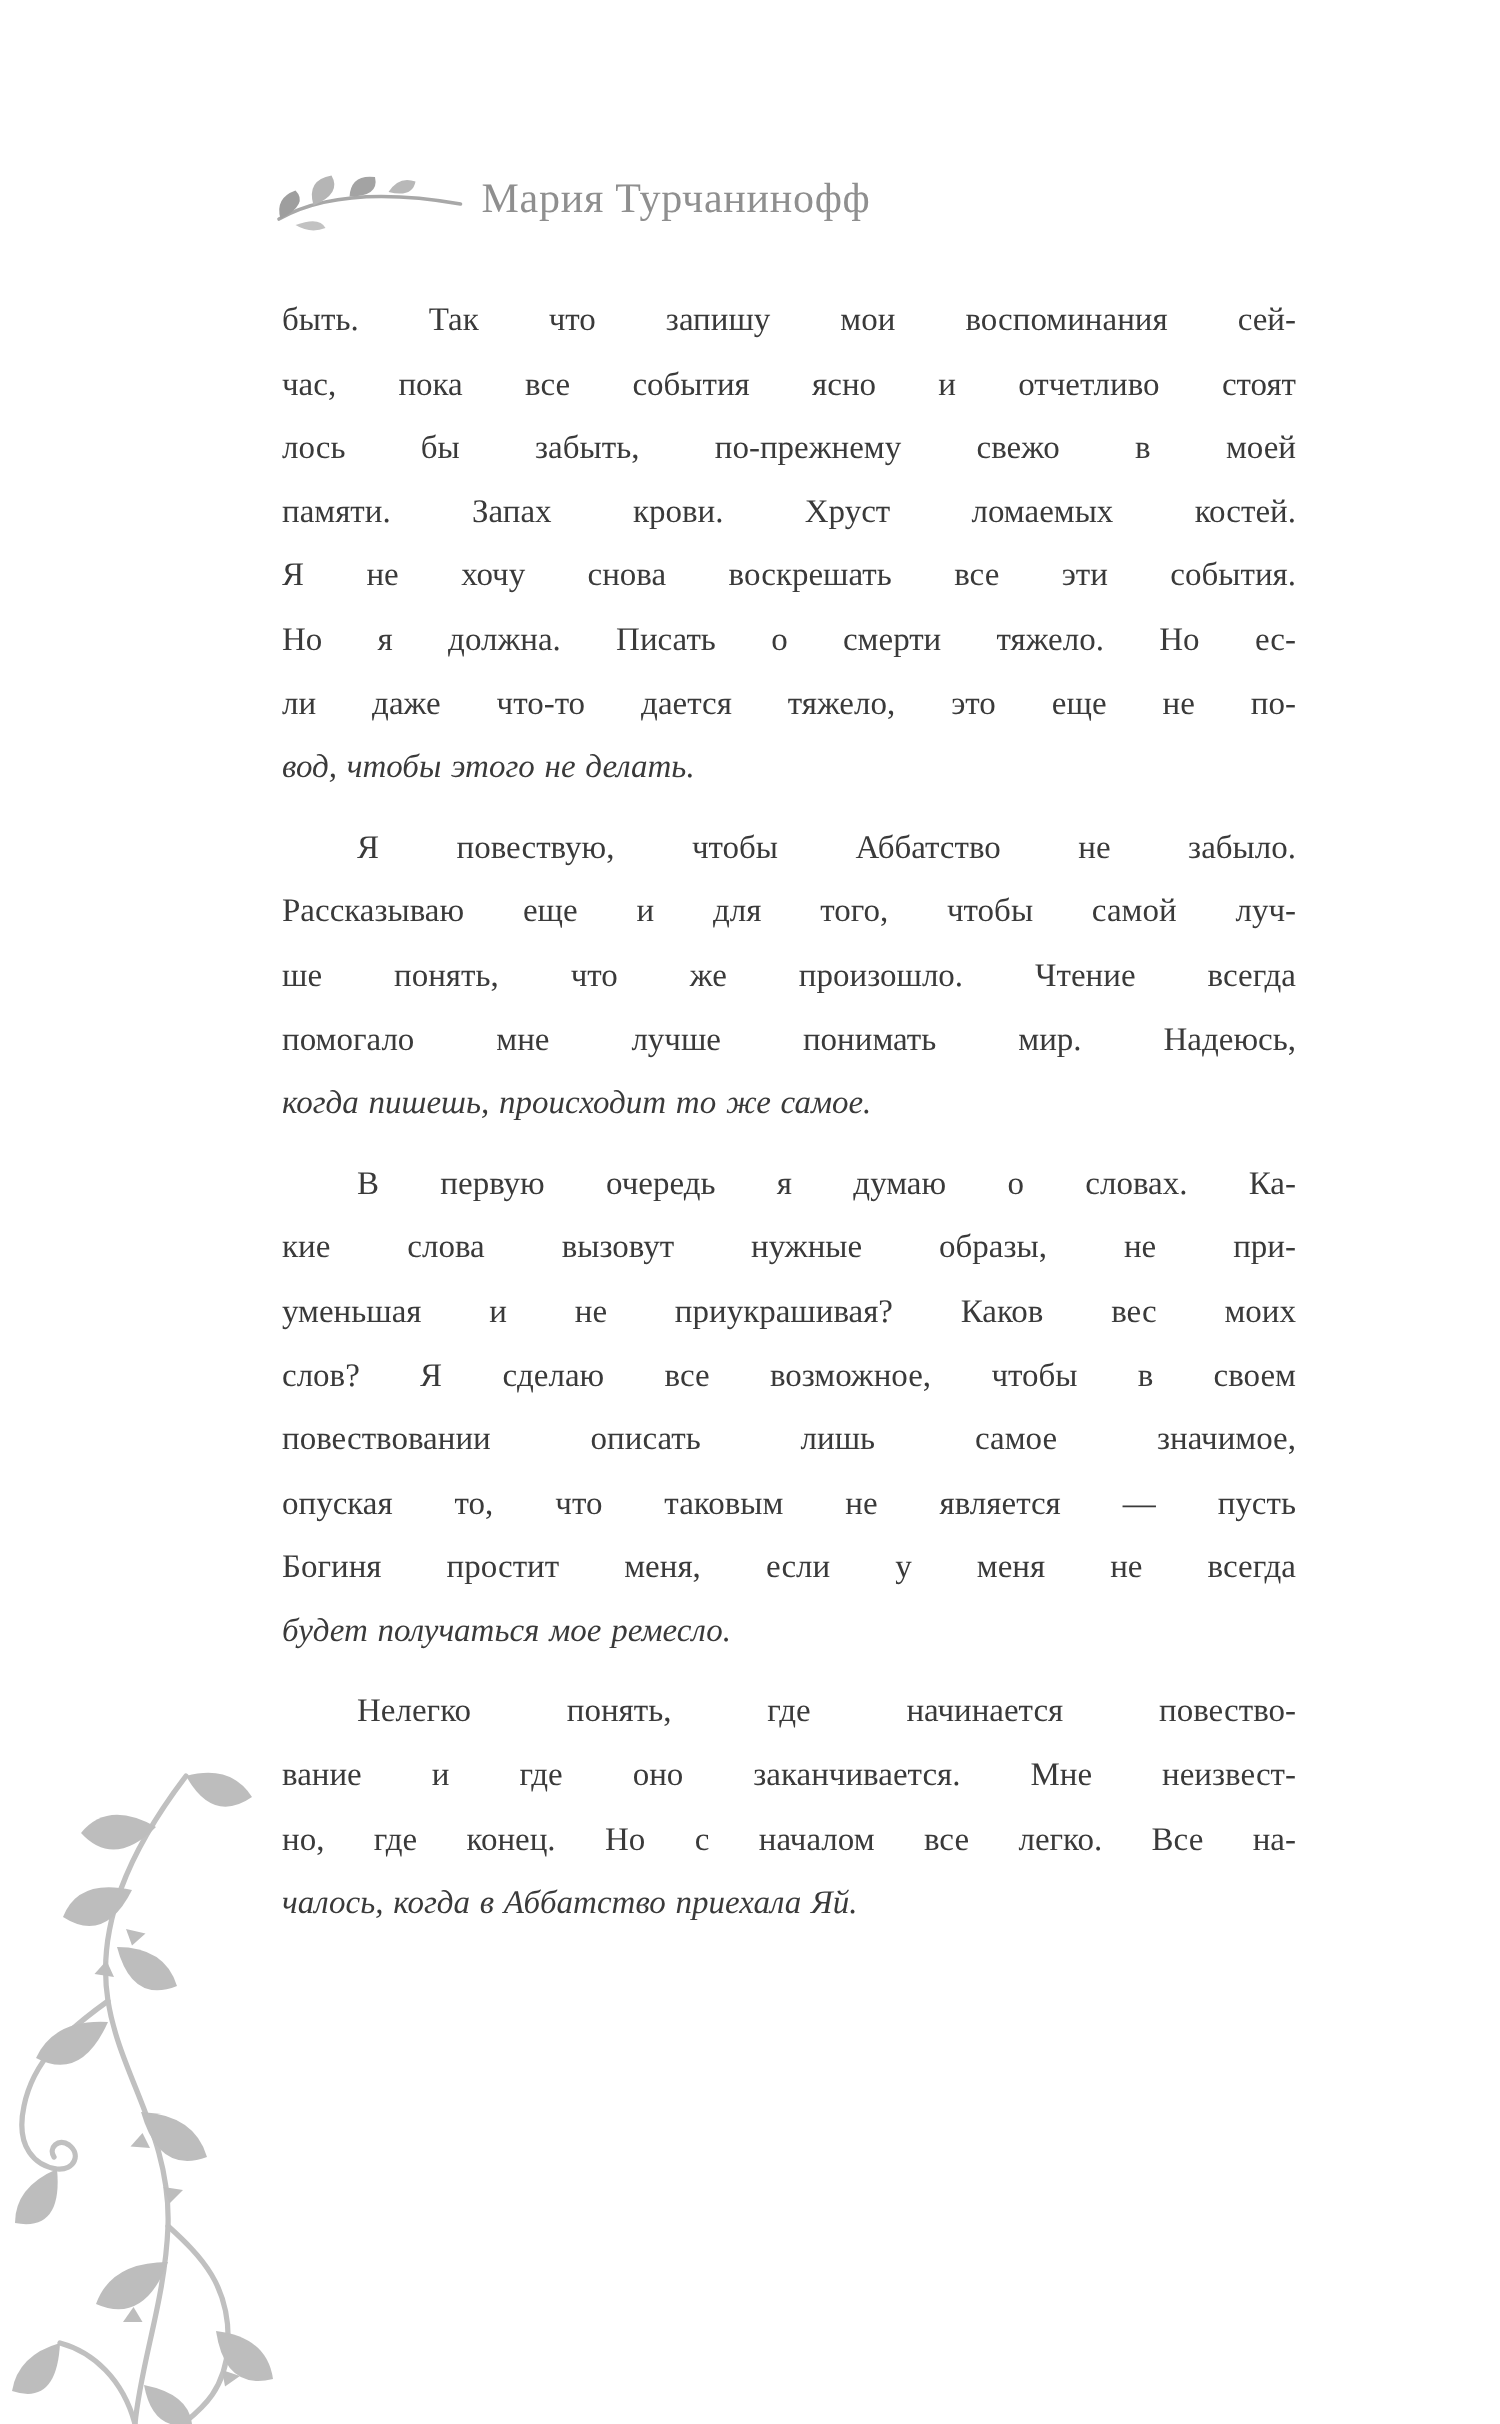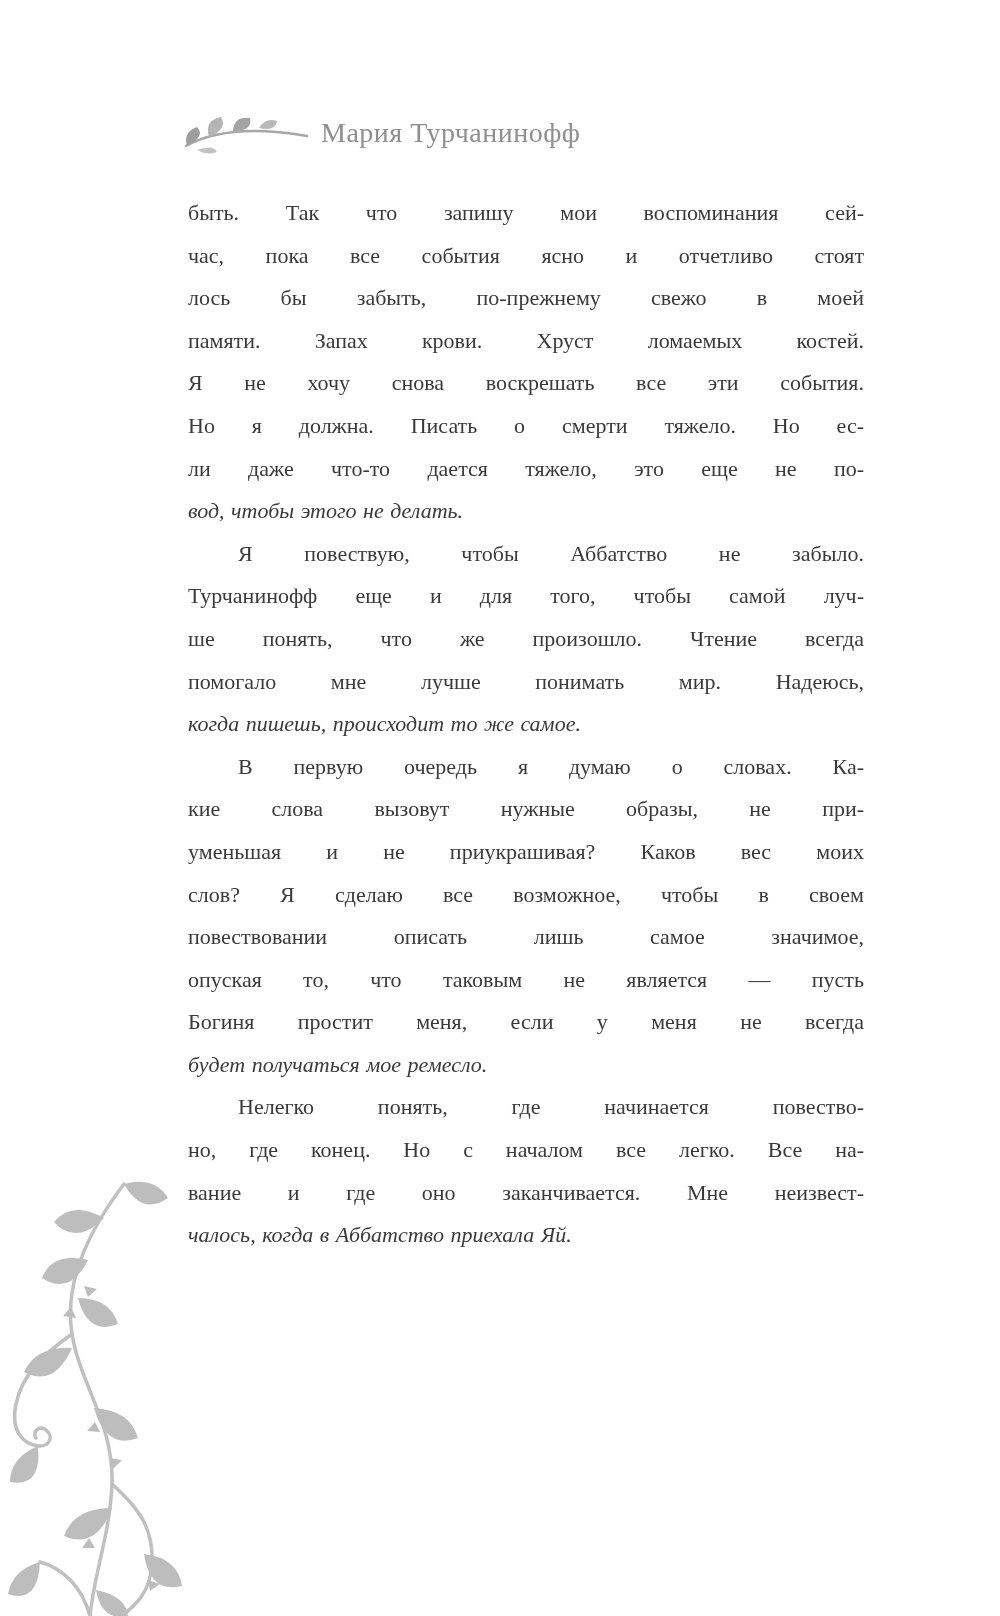--- a/index.html
+++ b/index.html
@@ -47,20 +47,21 @@
     text-align-last: justify;
     word-spacing: 1px;
     white-space: normal;
   }
   .line.last {
     text-align-last: left;
     font-style: italic;
   }
   .line.indent {
     text-indent: 50px;
+    margin-top: 11px;
   }
   .corner-ornament {
     position: absolute;
     left: -8px;
     bottom: 0;
     display: block;
   }
 </style>
 </head>
 <body>
@@ -87,39 +88,39 @@
         <div class="line">час, пока все события ясно и отчетливо стоят</div>
         <div class="line">лось бы забыть, по-прежнему свежо в моей</div>
         <div class="line">памяти. Запах крови. Хруст ломаемых костей.</div>
         <div class="line">Я не хочу снова воскрешать все эти события.</div>
         <div class="line">Но я должна. Писать о смерти тяжело. Но ес-</div>
         <div class="line">ли даже что-то дается тяжело, это еще не по-</div>
         <div class="line last">вод, чтобы этого не делать.</div>
       </div>
       <div class="paragraph">
         <div class="line indent">Я повествую, чтобы Аббатство не забыло.</div>
-        <div class="line">Турчанинофф еще и для того, чтобы самой луч-</div>
+        <div class="line">Рассказываю еще и для того, чтобы самой луч-</div>
         <div class="line">ше понять, что же произошло. Чтение всегда</div>
         <div class="line">помогало мне лучше понимать мир. Надеюсь,</div>
         <div class="line last">когда пишешь, происходит то же самое.</div>
       </div>
       <div class="paragraph">
         <div class="line indent">В первую очередь я думаю о словах. Ка-</div>
         <div class="line">кие слова вызовут нужные образы, не при-</div>
         <div class="line">уменьшая и не приукрашивая? Каков вес моих</div>
         <div class="line">слов? Я сделаю все возможное, чтобы в своем</div>
         <div class="line">повествовании описать лишь самое значимое,</div>
         <div class="line">опуская то, что таковым не является — пусть</div>
         <div class="line">Богиня простит меня, если у меня не всегда</div>
         <div class="line last">будет получаться мое ремесло.</div>
       </div>
       <div class="paragraph">
         <div class="line indent">Нелегко понять, где начинается повество-</div>
+        <div class="line">вание и где оно заканчивается. Мне неизвест-</div>
         <div class="line">но, где конец. Но с началом все легко. Все на-</div>
-        <div class="line">вание и где оно заканчивается. Мне неизвест-</div>
         <div class="line last">чалось, когда в Аббатство приехала Яй.</div>
       </div>
     </main>
 
   <svg class="corner-ornament" width="208" height="440" viewBox="0 0 208 440" aria-hidden="true">
     <g fill="none" stroke="#c0c0c0" stroke-width="3.5" stroke-linecap="round">
       <path d="M132 8 C 94 58, 72 108, 80 158 C 88 208, 122 248, 120 308 C 118 358, 102 398, 98 440"></path>
       <path d="M80 158 C 52 178, 30 198, 24 228 C 18 256, 32 268, 46 270 C 58 271, 62 260, 54 254 C 47 249, 40 256, 44 262"></path>
       <path d="M120 308 C 142 328, 162 348, 160 388 C 158 418, 142 430, 130 440"></path>
       <path d="M98 440 C 90 410, 70 392, 48 386"></path>

